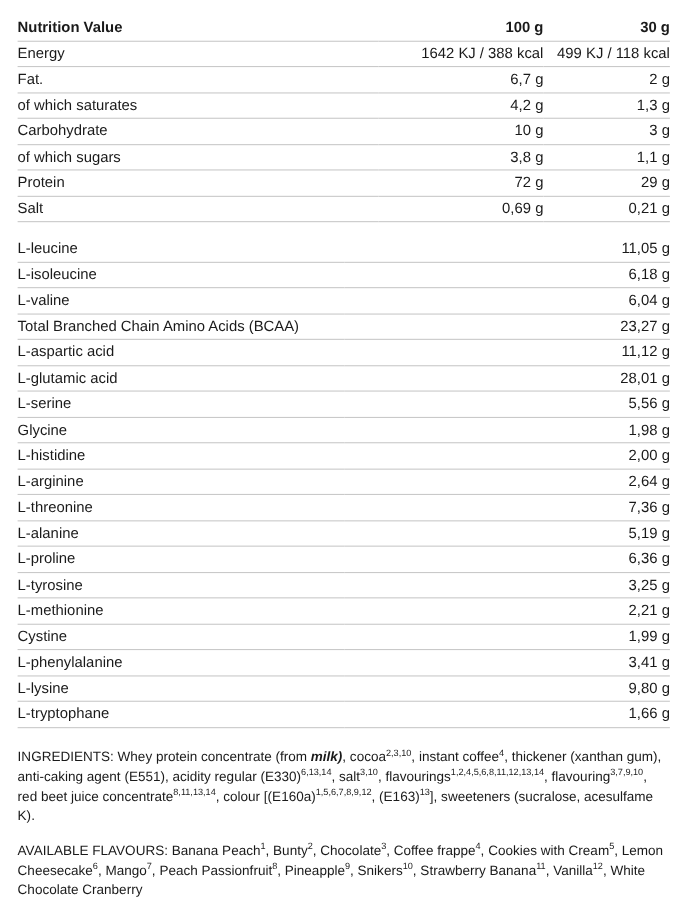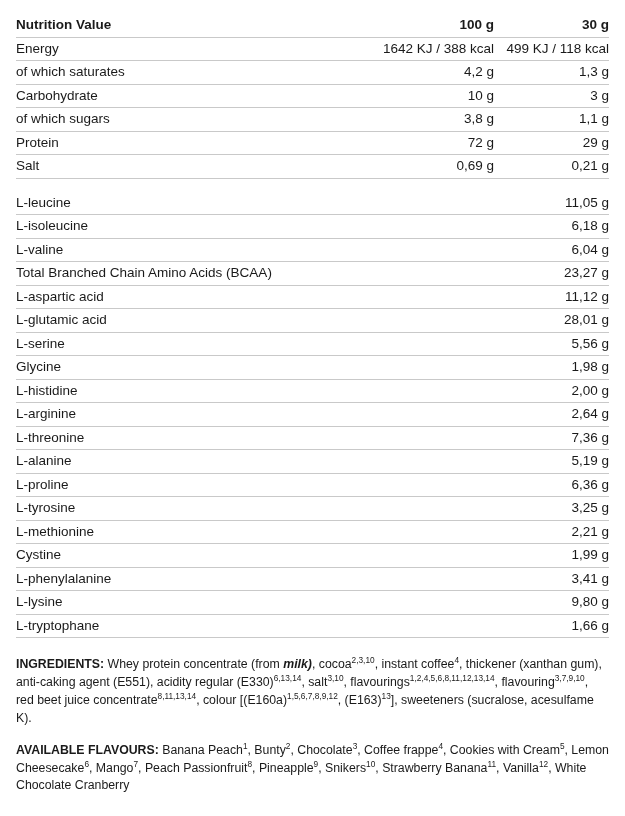--- a/index.html
+++ b/index.html
@@ -51,21 +51,21 @@
   .gap { height: 13px; }
   .aa td.col-label { text-align: left; }
   .aa td.col-val { text-align: right; }
 
   .notes {
     margin-top: 18px;
     font-size: 12.3px;
     line-height: 1.45;
   }
   .notes p { margin: 0 0 14px 0; }
-  .notes b { font-weight: bold; }
+  .notes b { font-weight: normal; }
   sup {
     font-size: 8.3px;
     vertical-align: super;
     line-height: 0;
   }
   em { font-style: italic; font-weight: bold; }
 </style>
 </head>
 <body>
 
@@ -77,20 +77,25 @@
         <td class="col-label">Nutrition Value</td>
         <td class="col-v1">100 g</td>
         <td class="col-v2">30 g</td>
       </tr>
       <tr>
         <td class="col-label">Energy</td>
         <td class="col-v1">1642 KJ / 388 kcal</td>
         <td class="col-v2">499 KJ / 118 kcal</td>
       </tr>
       <tr>
+        <td class="col-label">Fat.</td>
+        <td class="col-v1">6,7 g</td>
+        <td class="col-v2">2 g</td>
+      </tr>
+      <tr>
         <td class="col-label">of which saturates</td>
         <td class="col-v1">4,2 g</td>
         <td class="col-v2">1,3 g</td>
       </tr>
       <tr>
         <td class="col-label">Carbohydrate</td>
         <td class="col-v1">10 g</td>
         <td class="col-v2">3 g</td>
       </tr>
       <tr>

